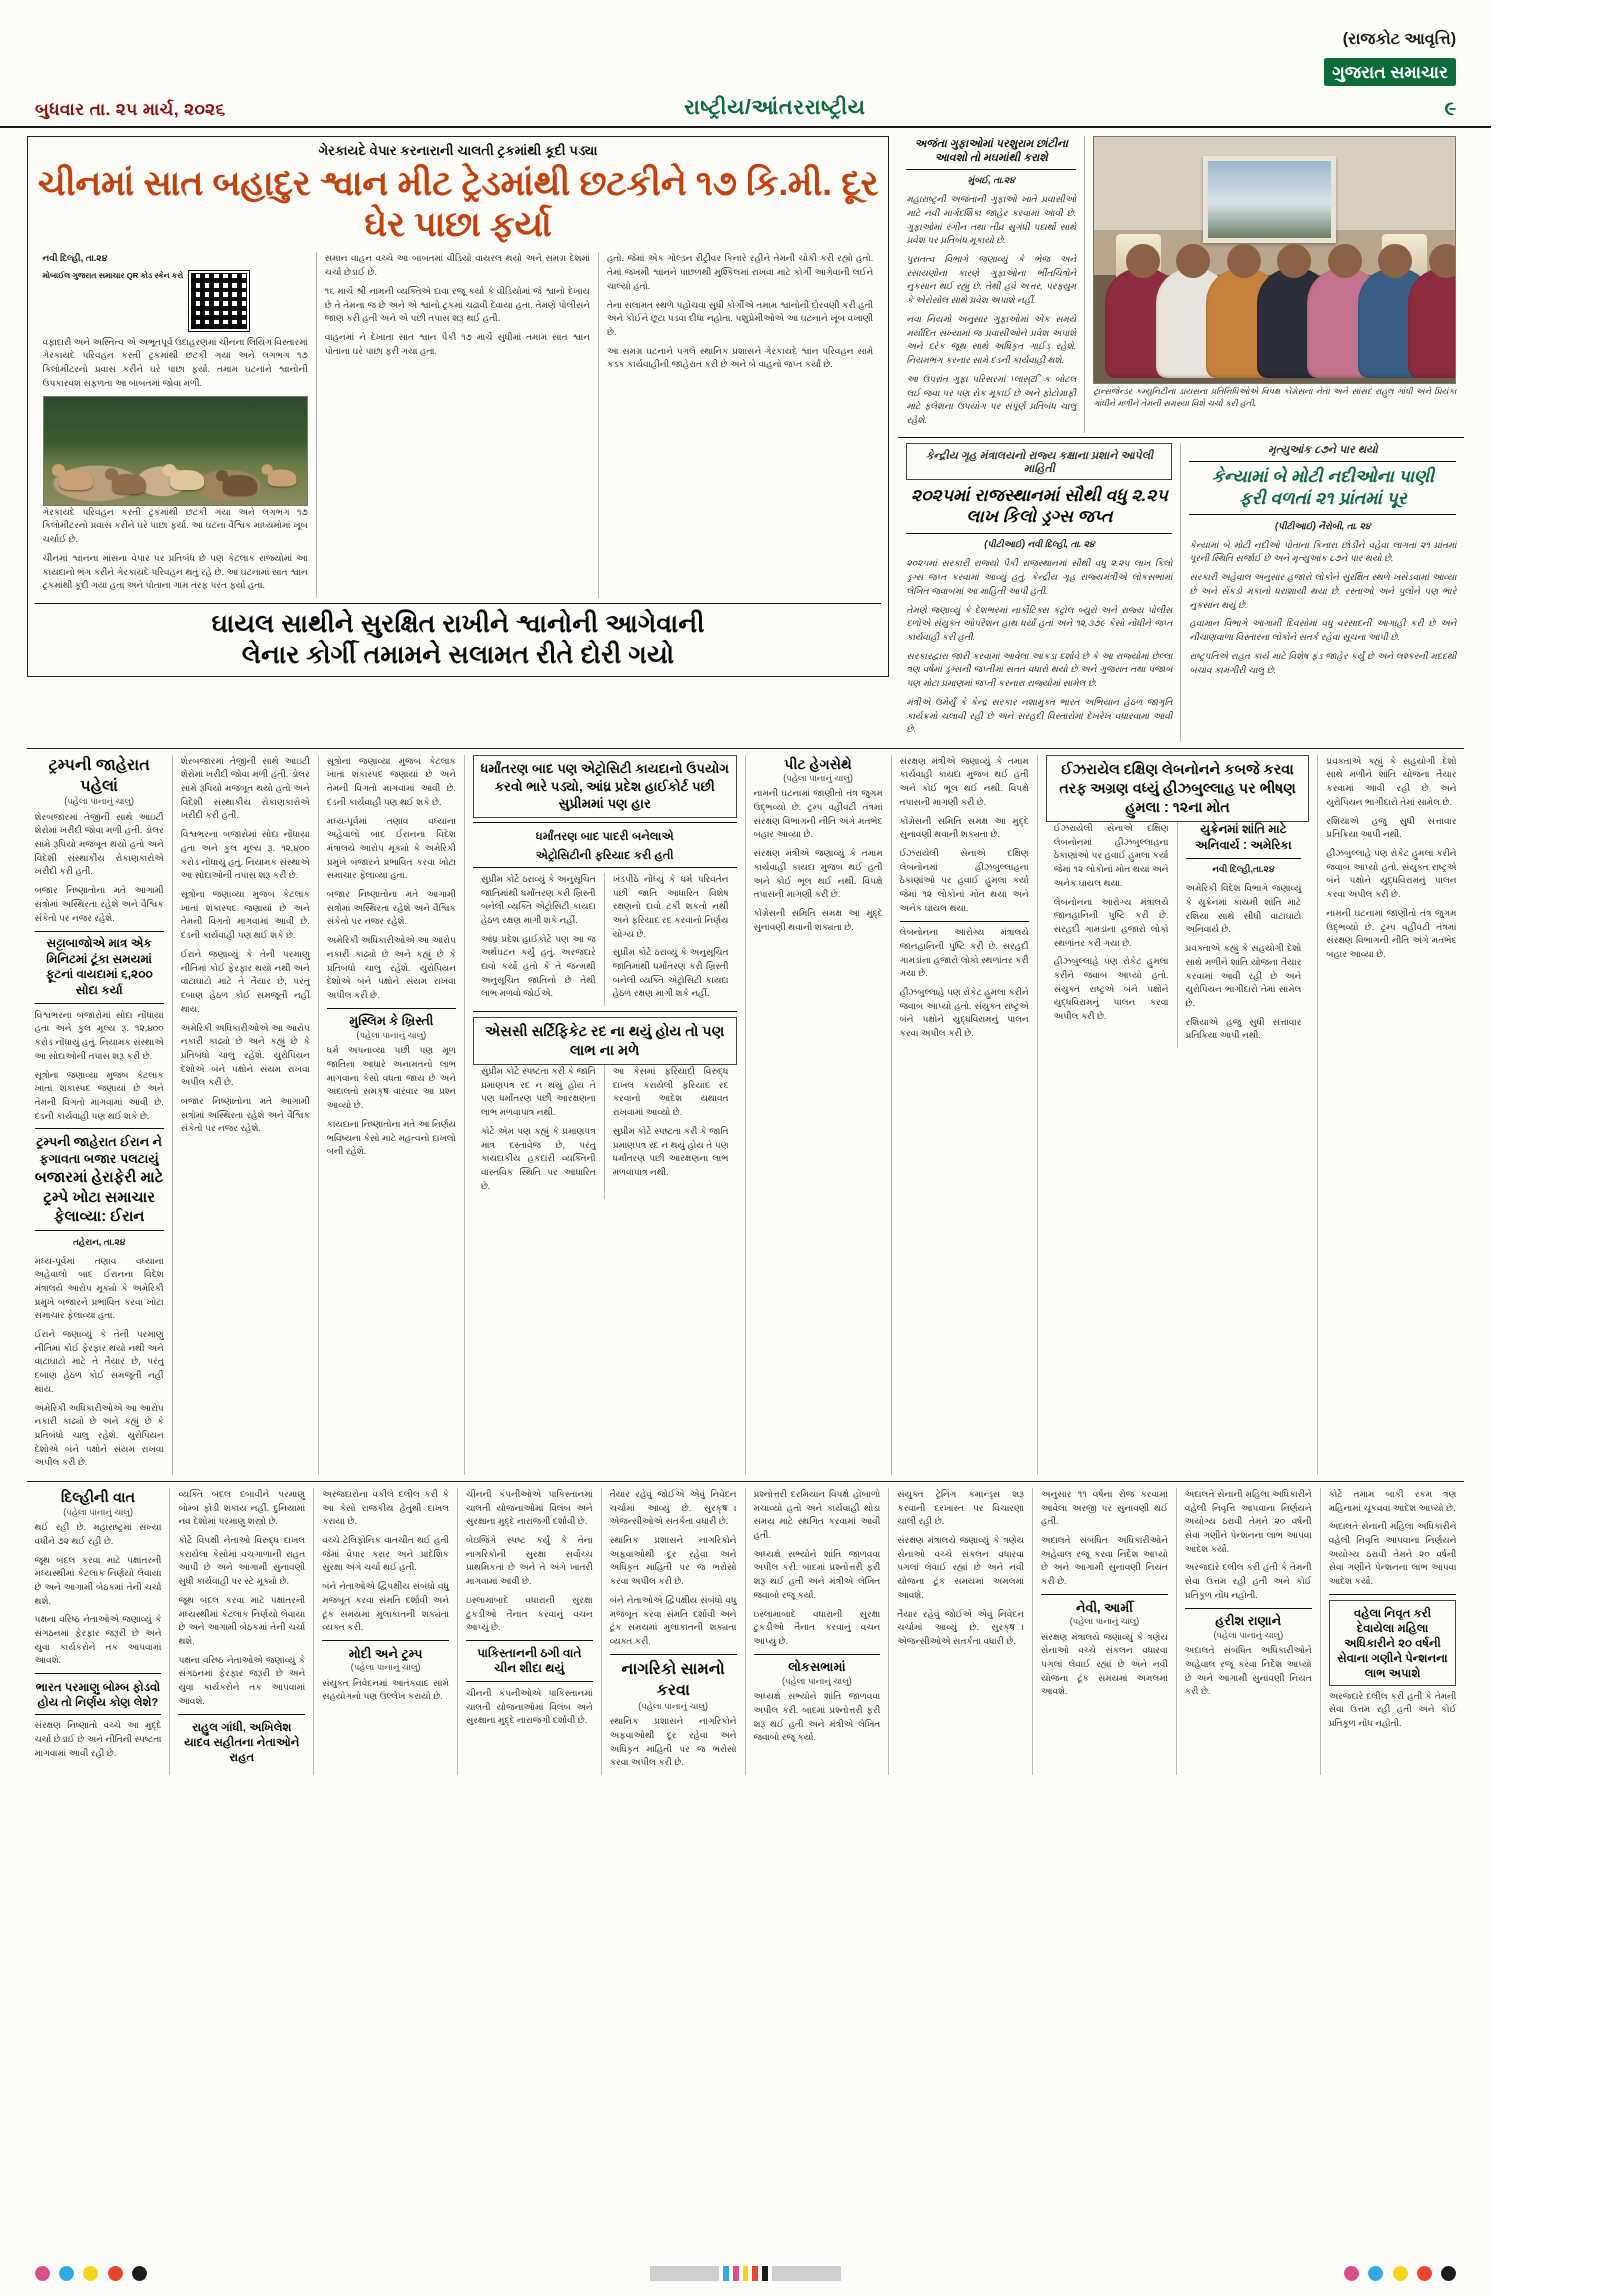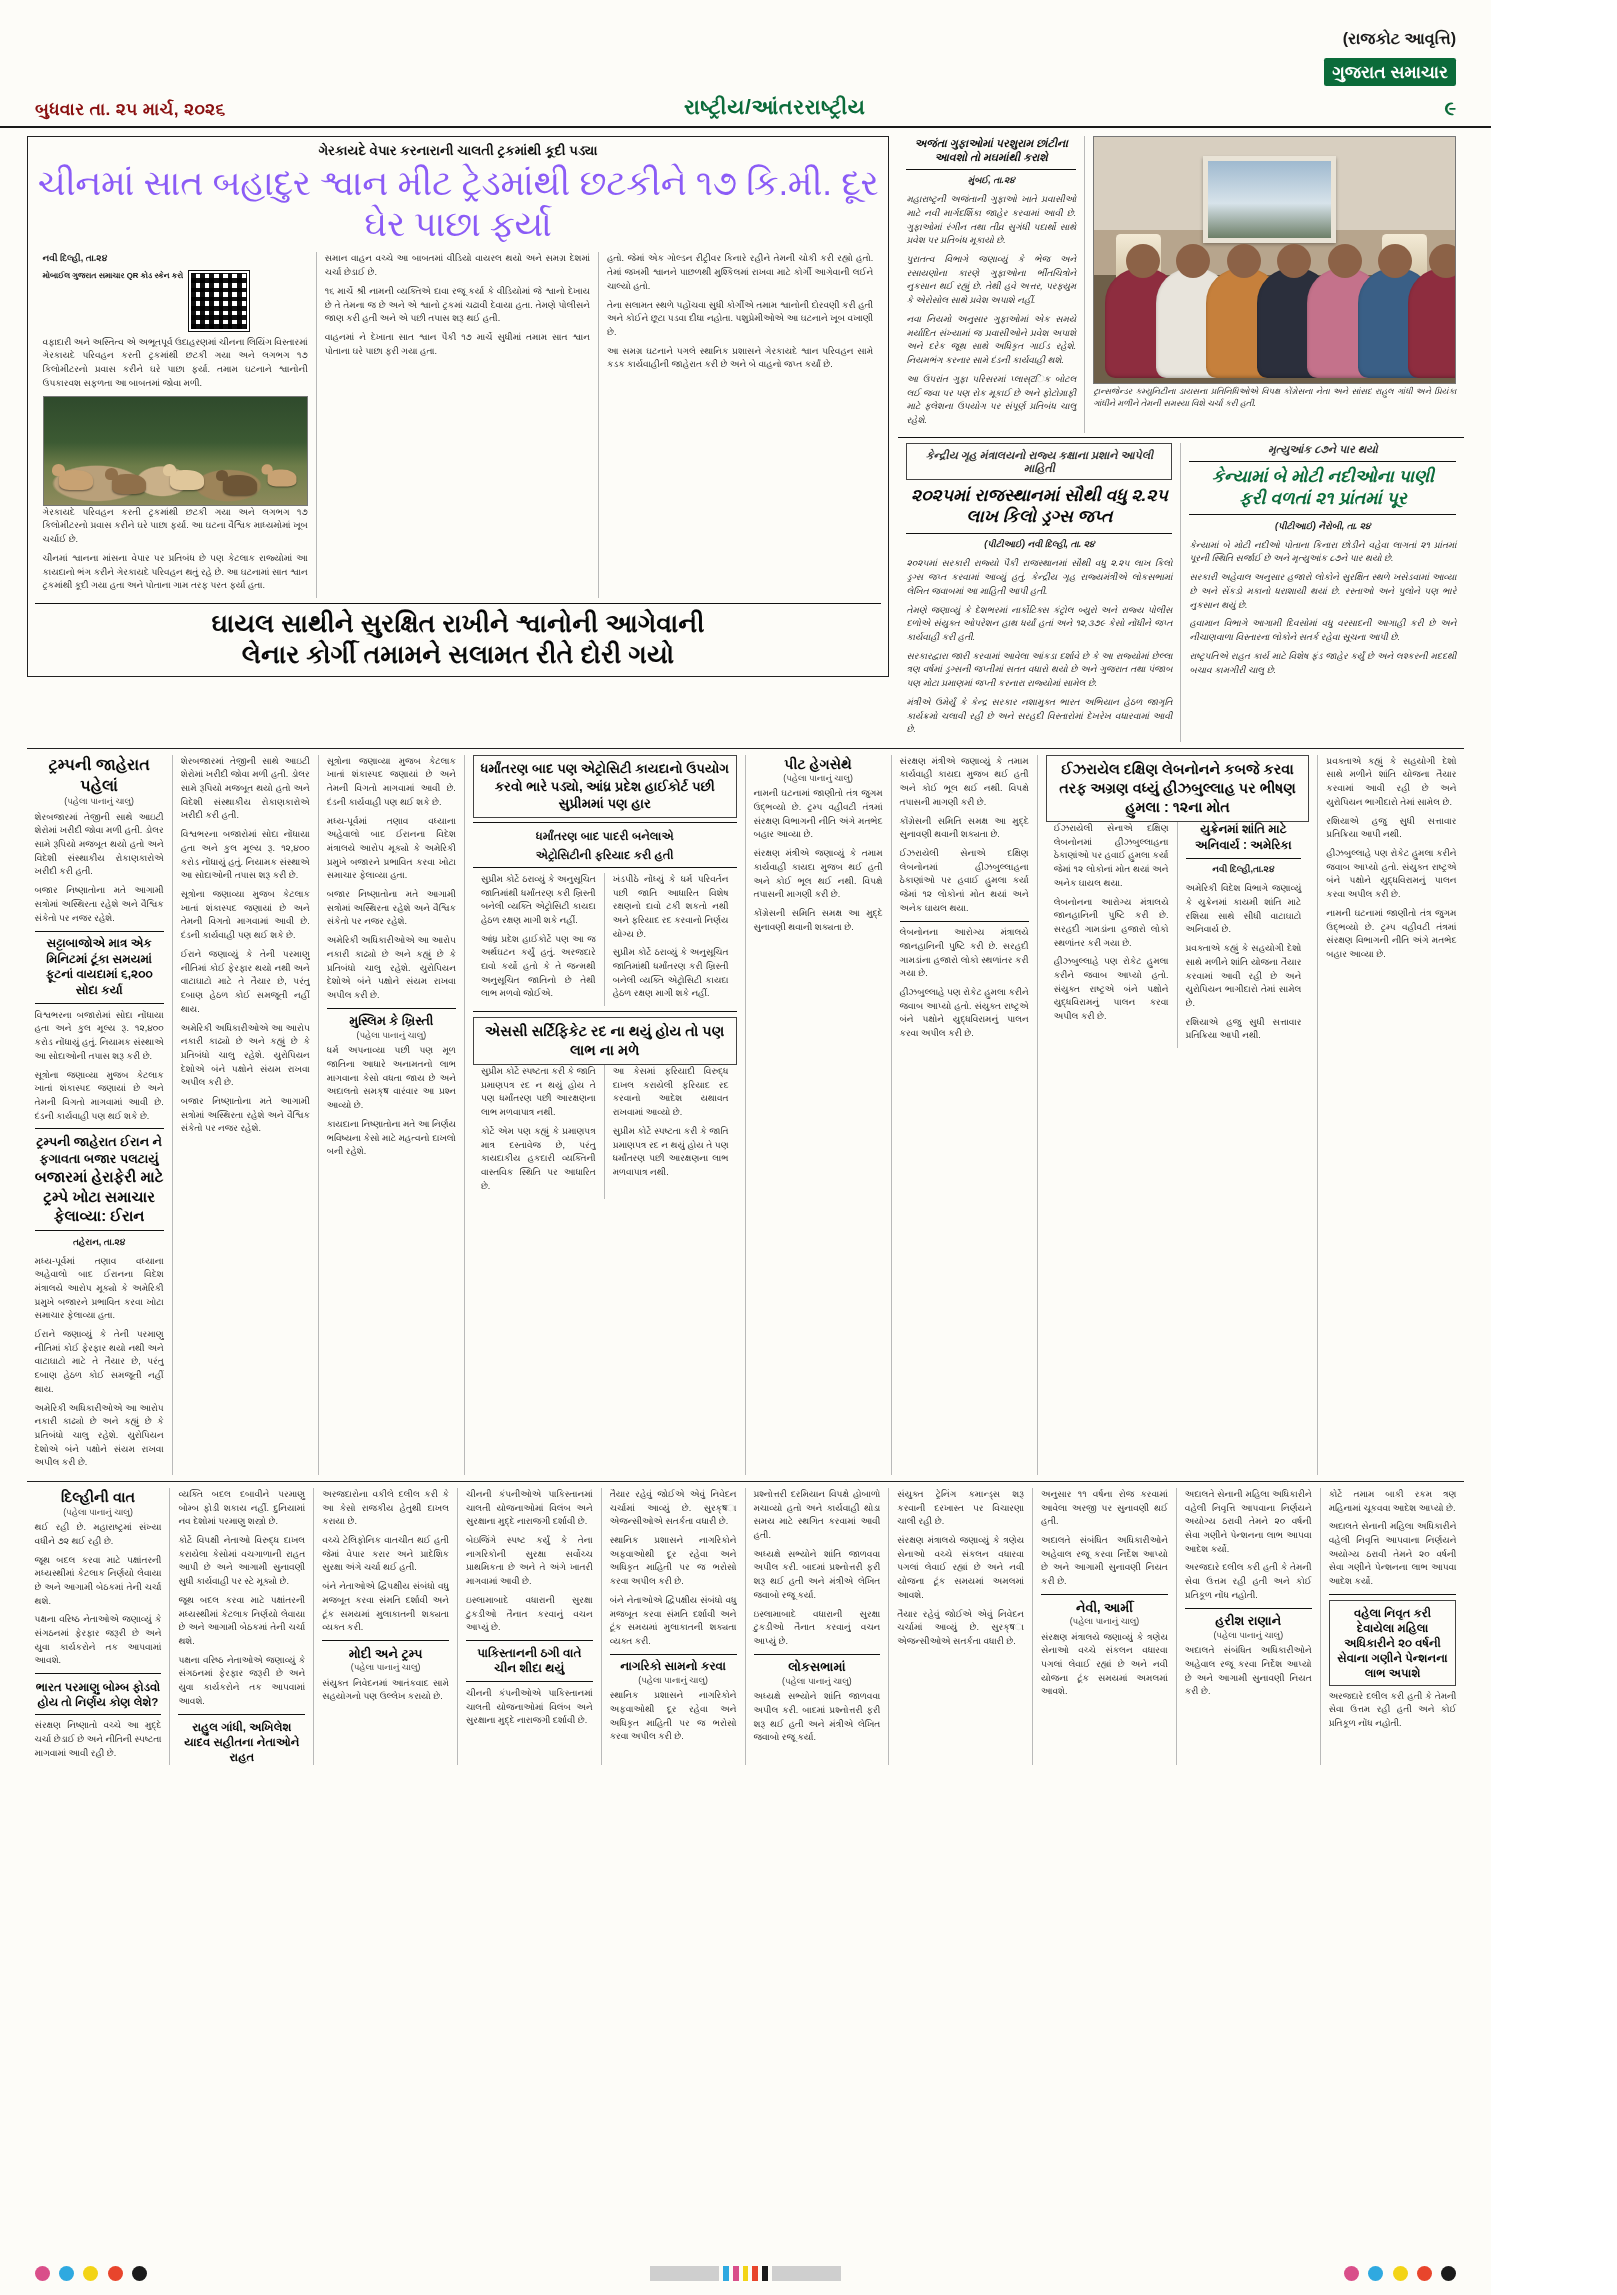--- a/index.html
+++ b/index.html
@@ -93,23 +93,23 @@
   .kicker {
     font-size: 13.3px;
     font-weight: bold;
     color: #111;
     text-align: center;
     line-height: 1.3;
     margin-bottom: 3.5px;
   }
   .headline-xl {
     font-size: 35px;
-    font-weight: normal;
+    font-weight: bold;
     line-height: 1.16;
-    color: #8b5cf6;
+    color: #c2410c;
     text-align: center;
     letter-spacing: -0.3px;
   }
   .headline-lg {
     font-size: 25.4px;
     font-weight: bold;
     line-height: 1.22;
     color: #0a0a0a;
     text-align: center;
   }
@@ -613,21 +613,21 @@
         </div>
       </div>
 
       <div class="col" style="width:10%;">
         <div class="body-text">
           <p>તૈયાર રહેવું જોઈએ એવું નિવેદન ચર્ચામાં આવ્યું છે. સુરક્षા એજન્સીઓએ સતર્કતા વધારી છે.</p>
           <p>સ્થાનિક પ્રશાસને નાગરિકોને અફવાઓથી દૂર રહેવા અને અધિકૃત માહિતી પર જ ભરોસો કરવા અપીલ કરી છે.</p>
           <p>બંને નેતાઓએ દ્વિપક્ષીય સંબંધો વધુ મજબૂત કરવા સંમતિ દર્શાવી અને ટૂંક સમયમાં મુલાકાતની શક્યતા વ્યક્ત કરી.</p>
         </div>
         <div class="hr-black"></div>
-        <div class="headline-sm" style="font-size:12px;">નાગરિકો સામનો કરવા</div>
+        <div class="headline-sm" style="font-size:16px;">નાગરિકો સામનો કરવા</div>
         <div class="contd">(પહેલા પાનાનું ચાલુ)</div>
         <div class="body-text">
           <p>સ્થાનિક પ્રશાસને નાગરિકોને અફવાઓથી દૂર રહેવા અને અધિકૃત માહિતી પર જ ભરોસો કરવા અપીલ કરી છે.</p>
         </div>
       </div>
 
       <div class="col" style="width:10%;">
         <div class="body-text">
           <p>પ્રશ્નોત્તરી દરમિયાન વિપક્ષે હોબાળો મચાવ્યો હતો અને કાર્યવાહી થોડા સમય માટે સ્થગિત કરવામાં આવી હતી.</p>
           <p>અધ્યક્ષે સભ્યોને શાંતિ જાળવવા અપીલ કરી. બાદમાં પ્રશ્નોત્તરી ફરી શરૂ થઈ હતી અને મંત્રીએ લેખિત જવાબો રજૂ કર્યા.</p>

